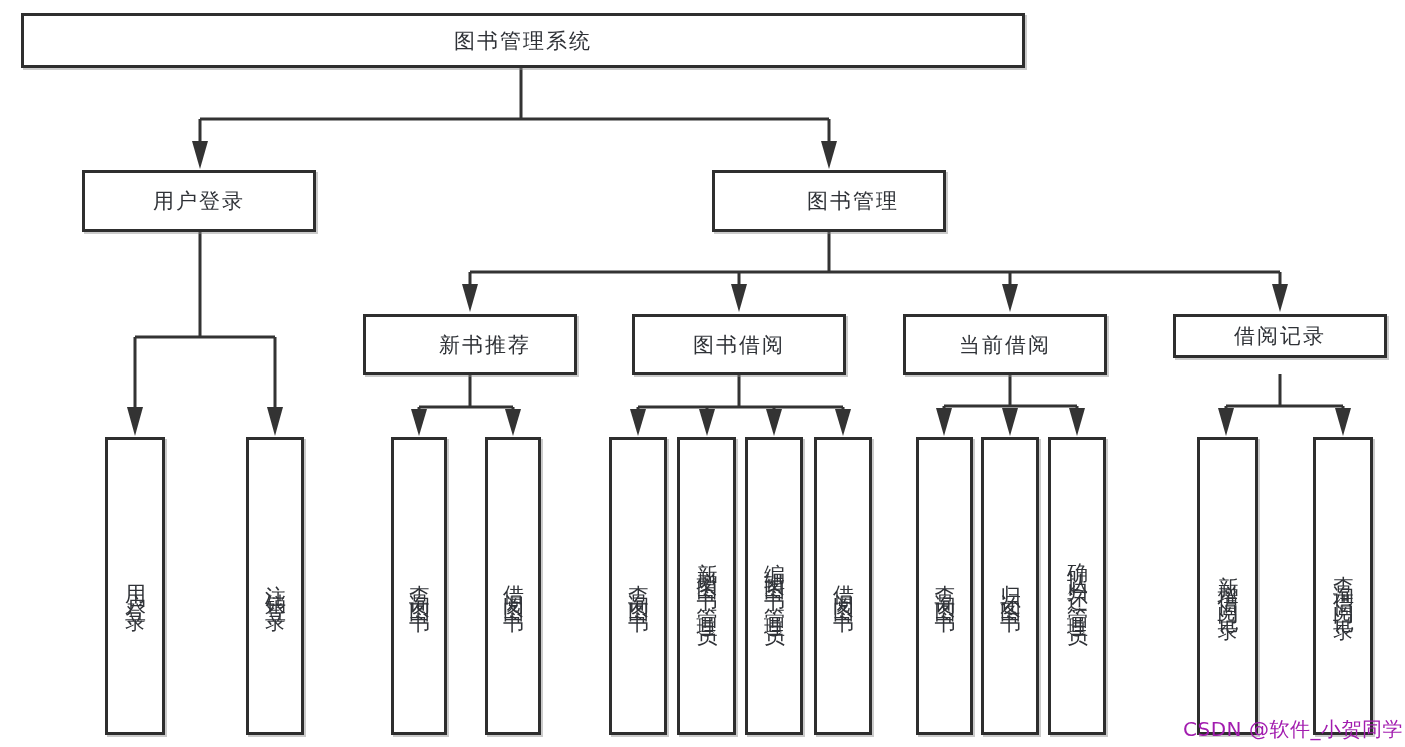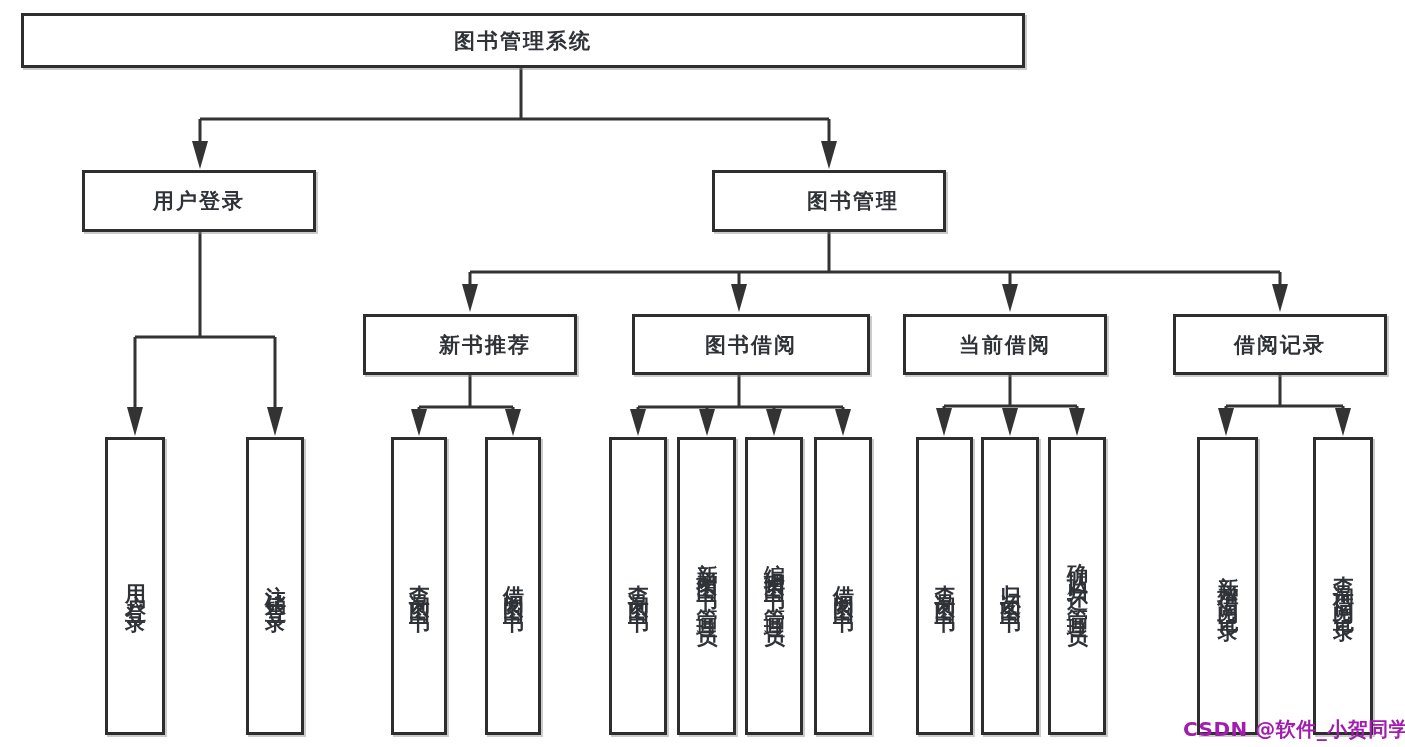--- a/index.html
+++ b/index.html
@@ -7,21 +7,20 @@
     padding: 0;
     background: #ffffff;
   }
   .canvas {
     position: relative;
     width: 1405px;
     height: 747px;
     background: #ffffff;
     font-family: "DejaVu Sans", "Liberation Sans", sans-serif;
     overflow: hidden;
-    font-weight: bold;
   }
   svg.connectors {
     position: absolute;
     left: 0;
     top: 0;
     z-index: 1;
   }
   svg.connectors path {
     stroke: #333333;
     stroke-width: 3;
@@ -112,23 +111,23 @@
       <polygon points="1335,408 1351,408 1343,436"></polygon>
     </g>
   </svg>
 
   <div class="node" style="left:21px; top:13px; width:1004px; height:55px;">图书管理系统</div>
 
   <div class="node" style="left:82px; top:170px; width:234px; height:62px;">用户登录</div>
   <div class="node" style="left:712px; top:170px; width:234px; height:62px;padding-left:48px;">图书管理</div>
 
   <div class="node" style="left:363px; top:314px; width:214px; height:61px;padding-left:30px;">新书推荐</div>
-  <div class="node" style="left:632px; top:314px; width:238px; height:61px;">图书借阅</div>
+  <div class="node" style="left:632px; top:314px; width:214px; height:61px;">图书借阅</div>
   <div class="node" style="left:903px; top:314px; width:204px; height:61px;">当前借阅</div>
-  <div class="node" style="left:1173px; top:314px; width:214px; height:61px;">借阅记录</div>
+  <div class="node" style="left:1173px; top:314px; width:214px; height:44px;">借阅记录</div>
 
   <div class="node leaf" style="left:105px; top:437px; width:60px; height:298px;">用户登录</div>
   <div class="node leaf" style="left:246px; top:437px; width:58px; height:298px;">注销登录</div>
 
   <div class="node leaf" style="left:391px; top:437px; width:56px; height:298px;">查询图书</div>
   <div class="node leaf" style="left:485px; top:437px; width:56px; height:298px;">借阅图书</div>
 
   <div class="node leaf" style="left:609px; top:437px; width:58px; height:298px;">查询图书</div>
   <div class="node leaf" style="left:677px; top:437px; width:59px; height:298px;">新增图书（管理员）</div>
   <div class="node leaf" style="left:745px; top:437px; width:58px; height:298px;">编辑图书（管理员）</div>

